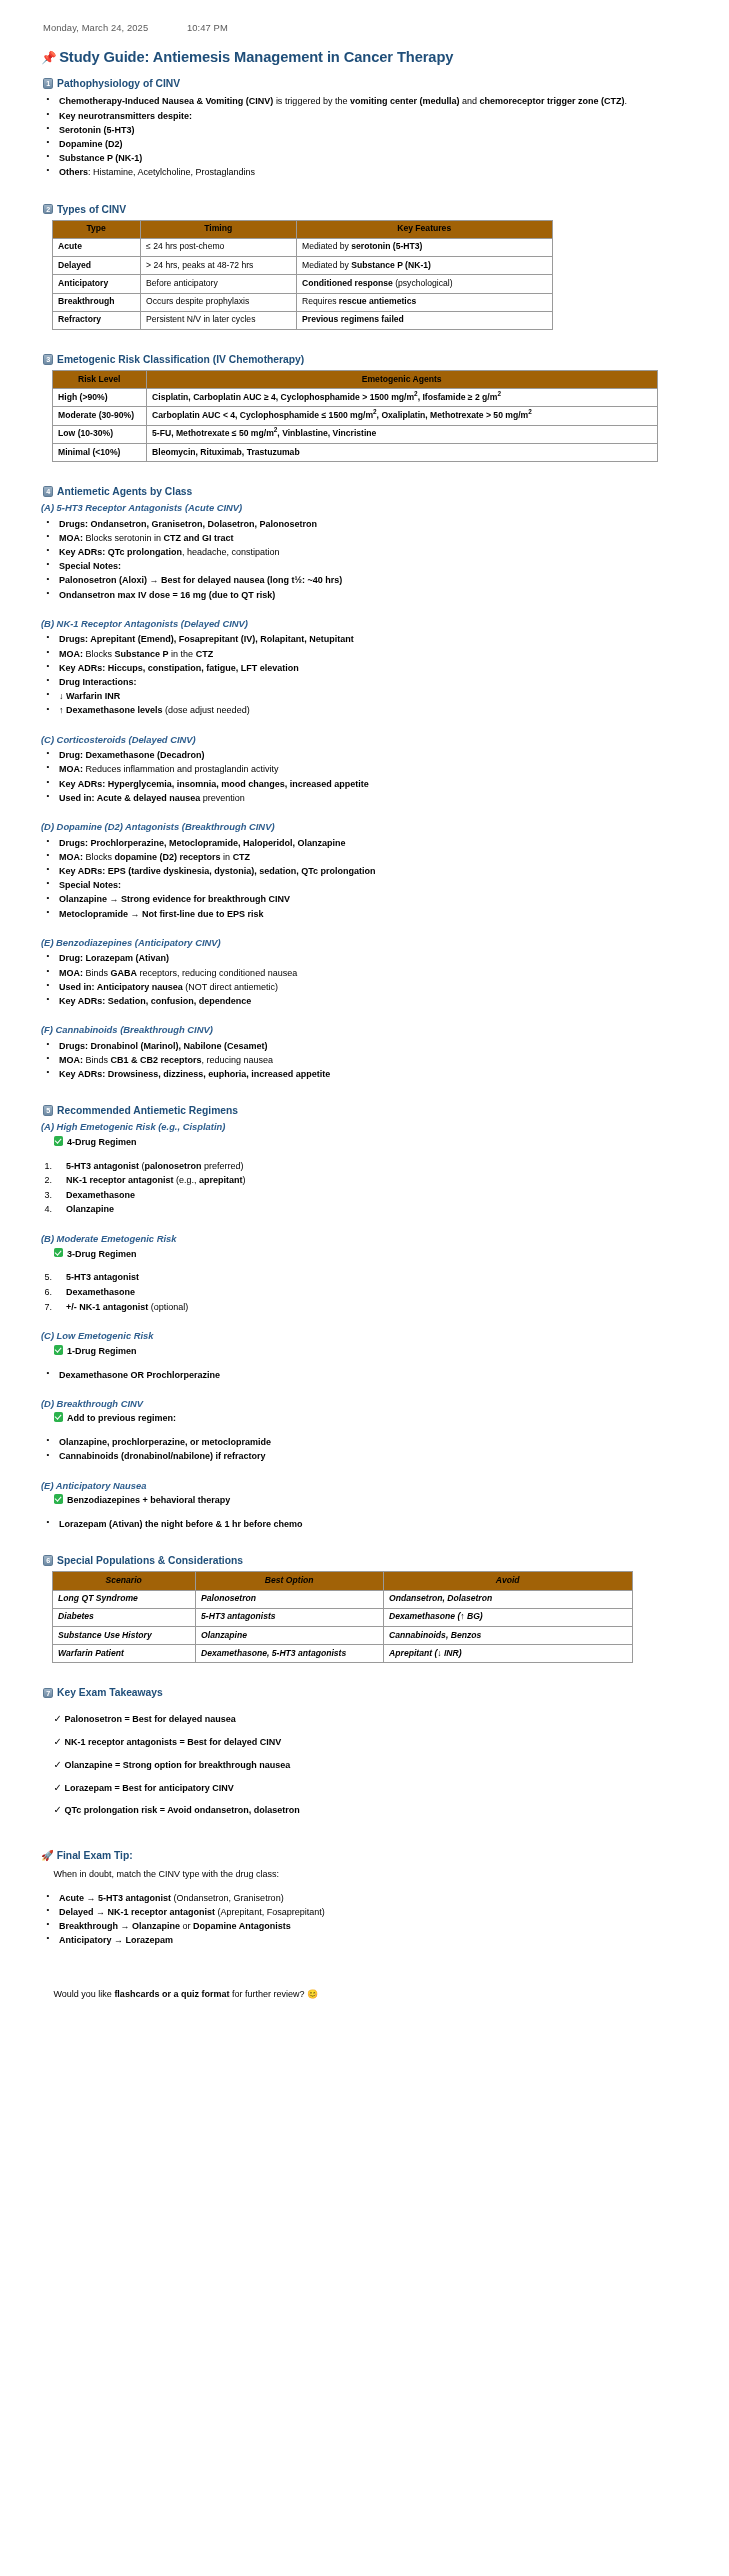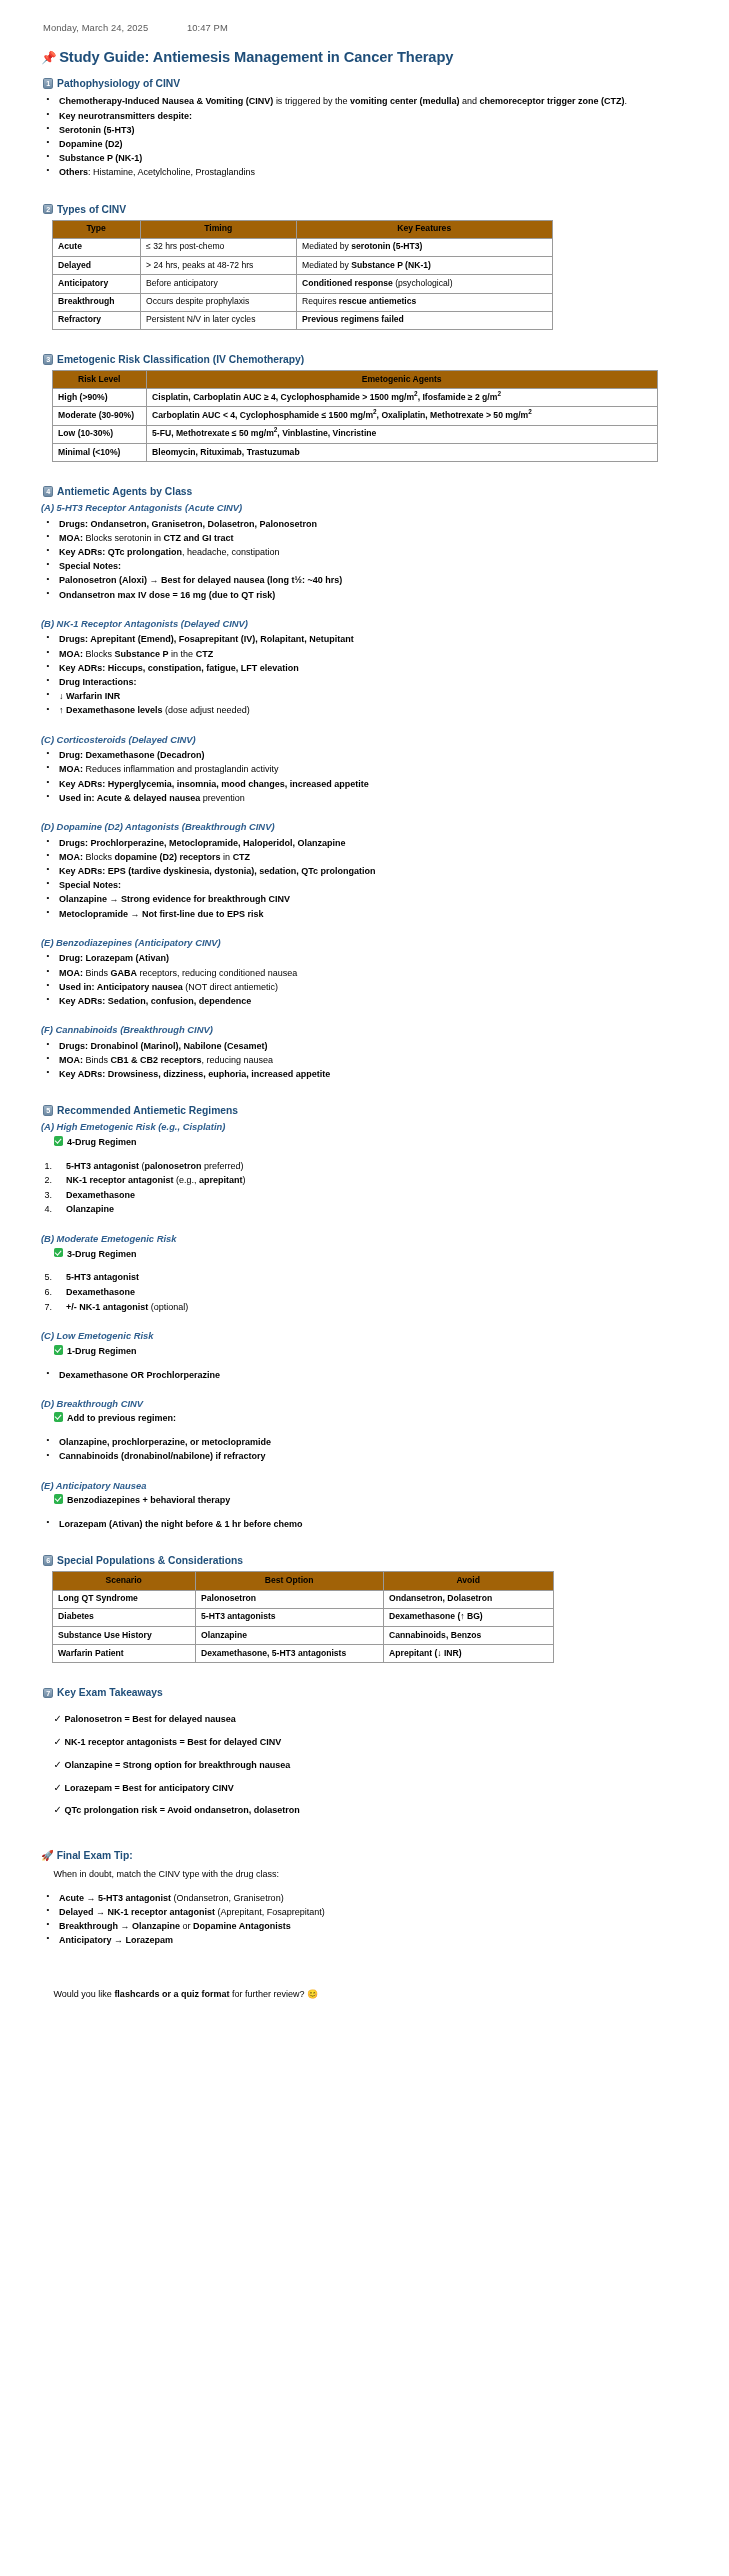--- a/index.html
+++ b/index.html
@@ -140,21 +140,21 @@
   }
   table.t td.b, table.t th.b { font-weight: bold; }
 
   #tbl-types { width: 501px; }
   #tbl-types th:nth-child(1), #tbl-types td:nth-child(1) { width: 88px; }
   #tbl-types th:nth-child(2), #tbl-types td:nth-child(2) { width: 156px; }
 
   #tbl-risk { width: 606px; }
   #tbl-risk th:nth-child(1), #tbl-risk td:nth-child(1) { width: 94px; }
 
-  #tbl-pop { width: 502px; }
+  #tbl-pop { width: 581px; font-style: italic; }
   #tbl-pop th:nth-child(1), #tbl-pop td:nth-child(1) { width: 143px; }
   #tbl-pop th:nth-child(2), #tbl-pop td:nth-child(2) { width: 188px; }
 
   sup { font-size: 6.4px; vertical-align: super; line-height: 0; }
 
   
   .checkline {
     font-size: 9px;
     line-height: 1.55;
     margin: 0 0 0 12.5px;
@@ -232,21 +232,21 @@
       <thead>
           <tr>
         <th>Type</th>
         <th>Timing</th>
         <th>Key Features</th>
       </tr>
         </thead>
       <tbody>
         <tr>
           <td class="b">Acute</td>
-          <td>≤ 32 hrs post-chemo</td>
+          <td>≤ 24 hrs post-chemo</td>
           <td>Mediated by <b>serotonin (5-HT3)</b></td>
         </tr>
         <tr>
           <td class="b">Delayed</td>
           <td>&gt; 24 hrs, peaks at 48-72 hrs</td>
           <td>Mediated by <b>Substance P (NK-1)</b></td>
         </tr>
         <tr>
           <td class="b">Anticipatory</td>
           <td>Before anticipatory</td>

